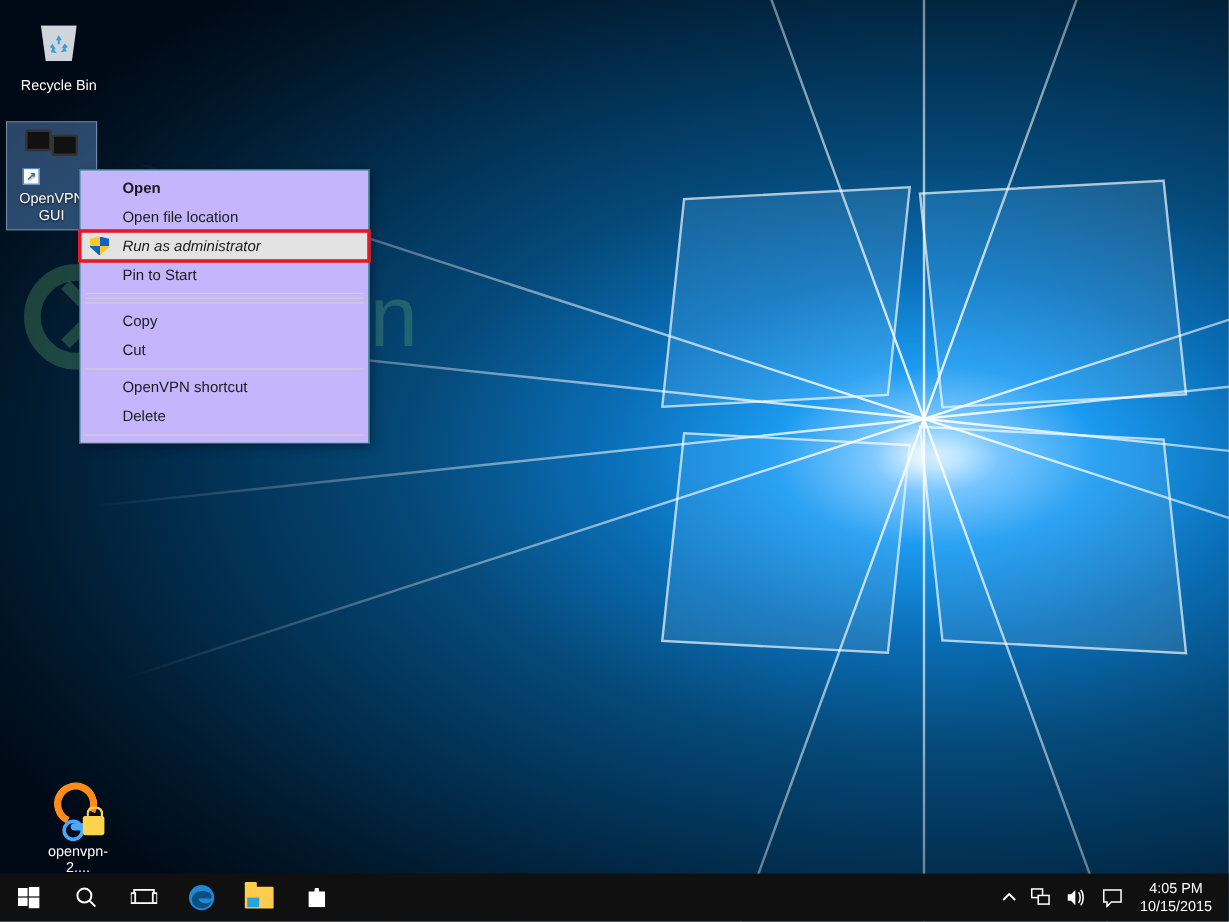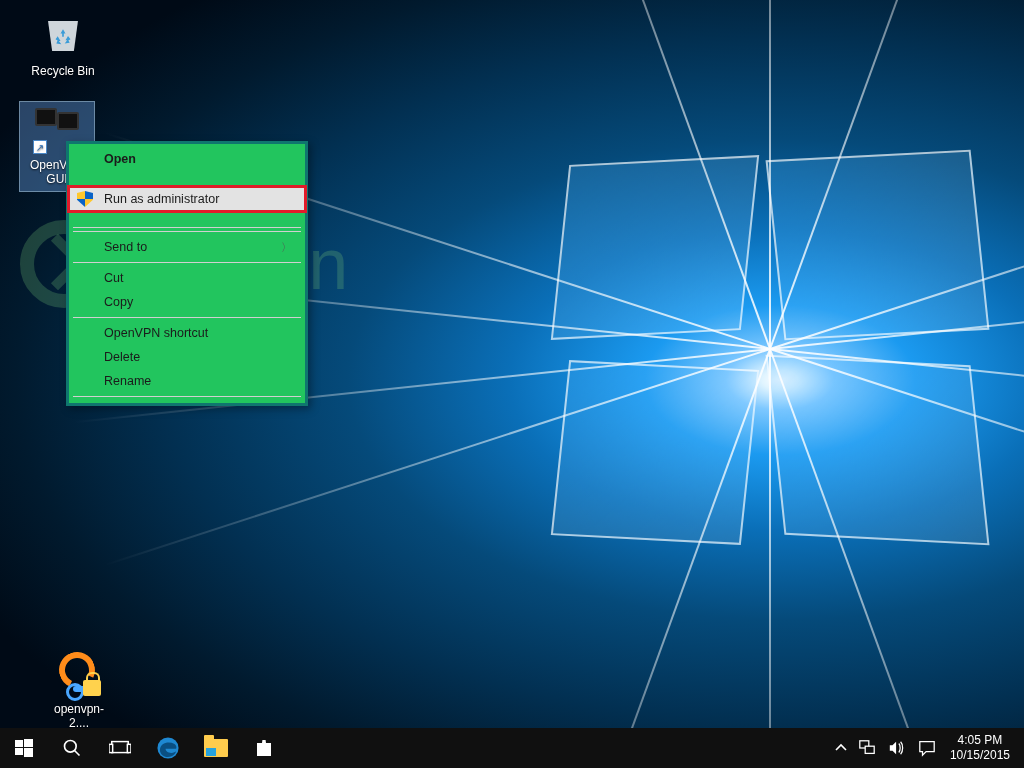--- a/index.html
+++ b/index.html
@@ -39,21 +39,20 @@
     
     .desktop-icon {
       position: absolute;
       width: 74px;
       text-align: center;
       color: #fff;
       font-size: 12px;
       text-shadow: 0 1px 2px rgba(0,0,0,0.8);
       cursor: default;
       padding: 4px 2px;
-      margin-left: 14px;
     }
     .desktop-icon.selected {
       background: rgba(120,180,255,0.35);
       outline: 1px solid rgba(180,220,255,0.6);
     }
     .desktop-icon .ico {
       width: 48px; height: 48px;
       margin: 0 auto 4px;
       display: flex; align-items: center; justify-content: center;
     }
@@ -111,40 +110,41 @@
       border:10px solid rgba(120,200,120,0.25);
       border-left:none; border-bottom:none;
       transform: translate(-65%,-55%) rotate(45deg);
     }
 
     
     .context-menu {
       position: absolute;
       left: 66px; top: 141px;
       width: 242px;
-      background: #22c55e;
-      border: 3px solid #0f766e;
+      background: #c4b5fd;
+      border: 1px solid #0f766e;
       box-shadow: 3px 3px 8px rgba(0,0,0,0.35);
       font-size: 12.5px;
       color: #1b1b1b;
       padding: 3px;
     }
     .menu-item {
       padding: 5px 8px 5px 32px;
       position: relative;
       white-space: nowrap;
     }
     .menu-item.bold { font-weight: 600; }
     .menu-item.highlight {
       background: #e3e3e3;
       outline: 3px solid #e11b2a;
       outline-offset: -1px;
-      margin: 16px -3px;
+      margin: 0 -3px;
       padding-left: 35px;
       padding-right: 11px;
+      font-style: italic;
     }
     .menu-sep {
       height: 1px;
       background: #d0d0d0;
       margin: 3px 1px;
     }
     .menu-item .sub-arrow {
       position: absolute;
       right: 10px; top: 50%;
       transform: translateY(-50%);
@@ -269,46 +269,45 @@
       <div class="inst-lock"></div>
     </div>
   </div>
   <div class="lbl">openvpn-2....</div>
 </div>
 
 <div class="context-menu">
   <div class="menu-item bold">
     <span>Open</span>
   </div>
+  <div class="menu-item">
+    <span>Open file location</span>
+  </div>
   <div class="menu-item highlight">
     <span class="menu-icon uac-shield"></span>
     <span>Run as administrator</span>
   </div>
-  <div class="menu-sep"></div>
-  <div class="menu-sep"></div>
-  <div class="menu-item">
-    <span>Send to</span>
-    <span class="sub-arrow">〉</span>
-  </div>
-  <div class="menu-sep"></div>
+  <div class="menu-item">
+    <span>Pin to Start</span>
+  </div>
+  <div class="menu-sep"></div>
+  <div class="menu-sep"></div>
+  <div class="menu-sep"></div>
+  <div class="menu-item">
+    <span>Copy</span>
+  </div>
   <div class="menu-item">
     <span>Cut</span>
   </div>
-  <div class="menu-item">
-    <span>Copy</span>
-  </div>
   <div class="menu-sep"></div>
   <div class="menu-item">
     <span>OpenVPN shortcut</span>
   </div>
   <div class="menu-item">
     <span>Delete</span>
-  </div>
-  <div class="menu-item">
-    <span>Rename</span>
   </div>
   <div class="menu-sep"></div>
 </div>
 
 <div class="taskbar">
   <div class="tb-btn">
     <svg width="18" height="18" viewBox="0 0 18 18">
       <rect x="0" y="1" width="8" height="7" fill="#fff"></rect>
       <rect x="9" y="0" width="9" height="8" fill="#fff"></rect>
       <rect x="0" y="9" width="8" height="7" fill="#fff"></rect>

